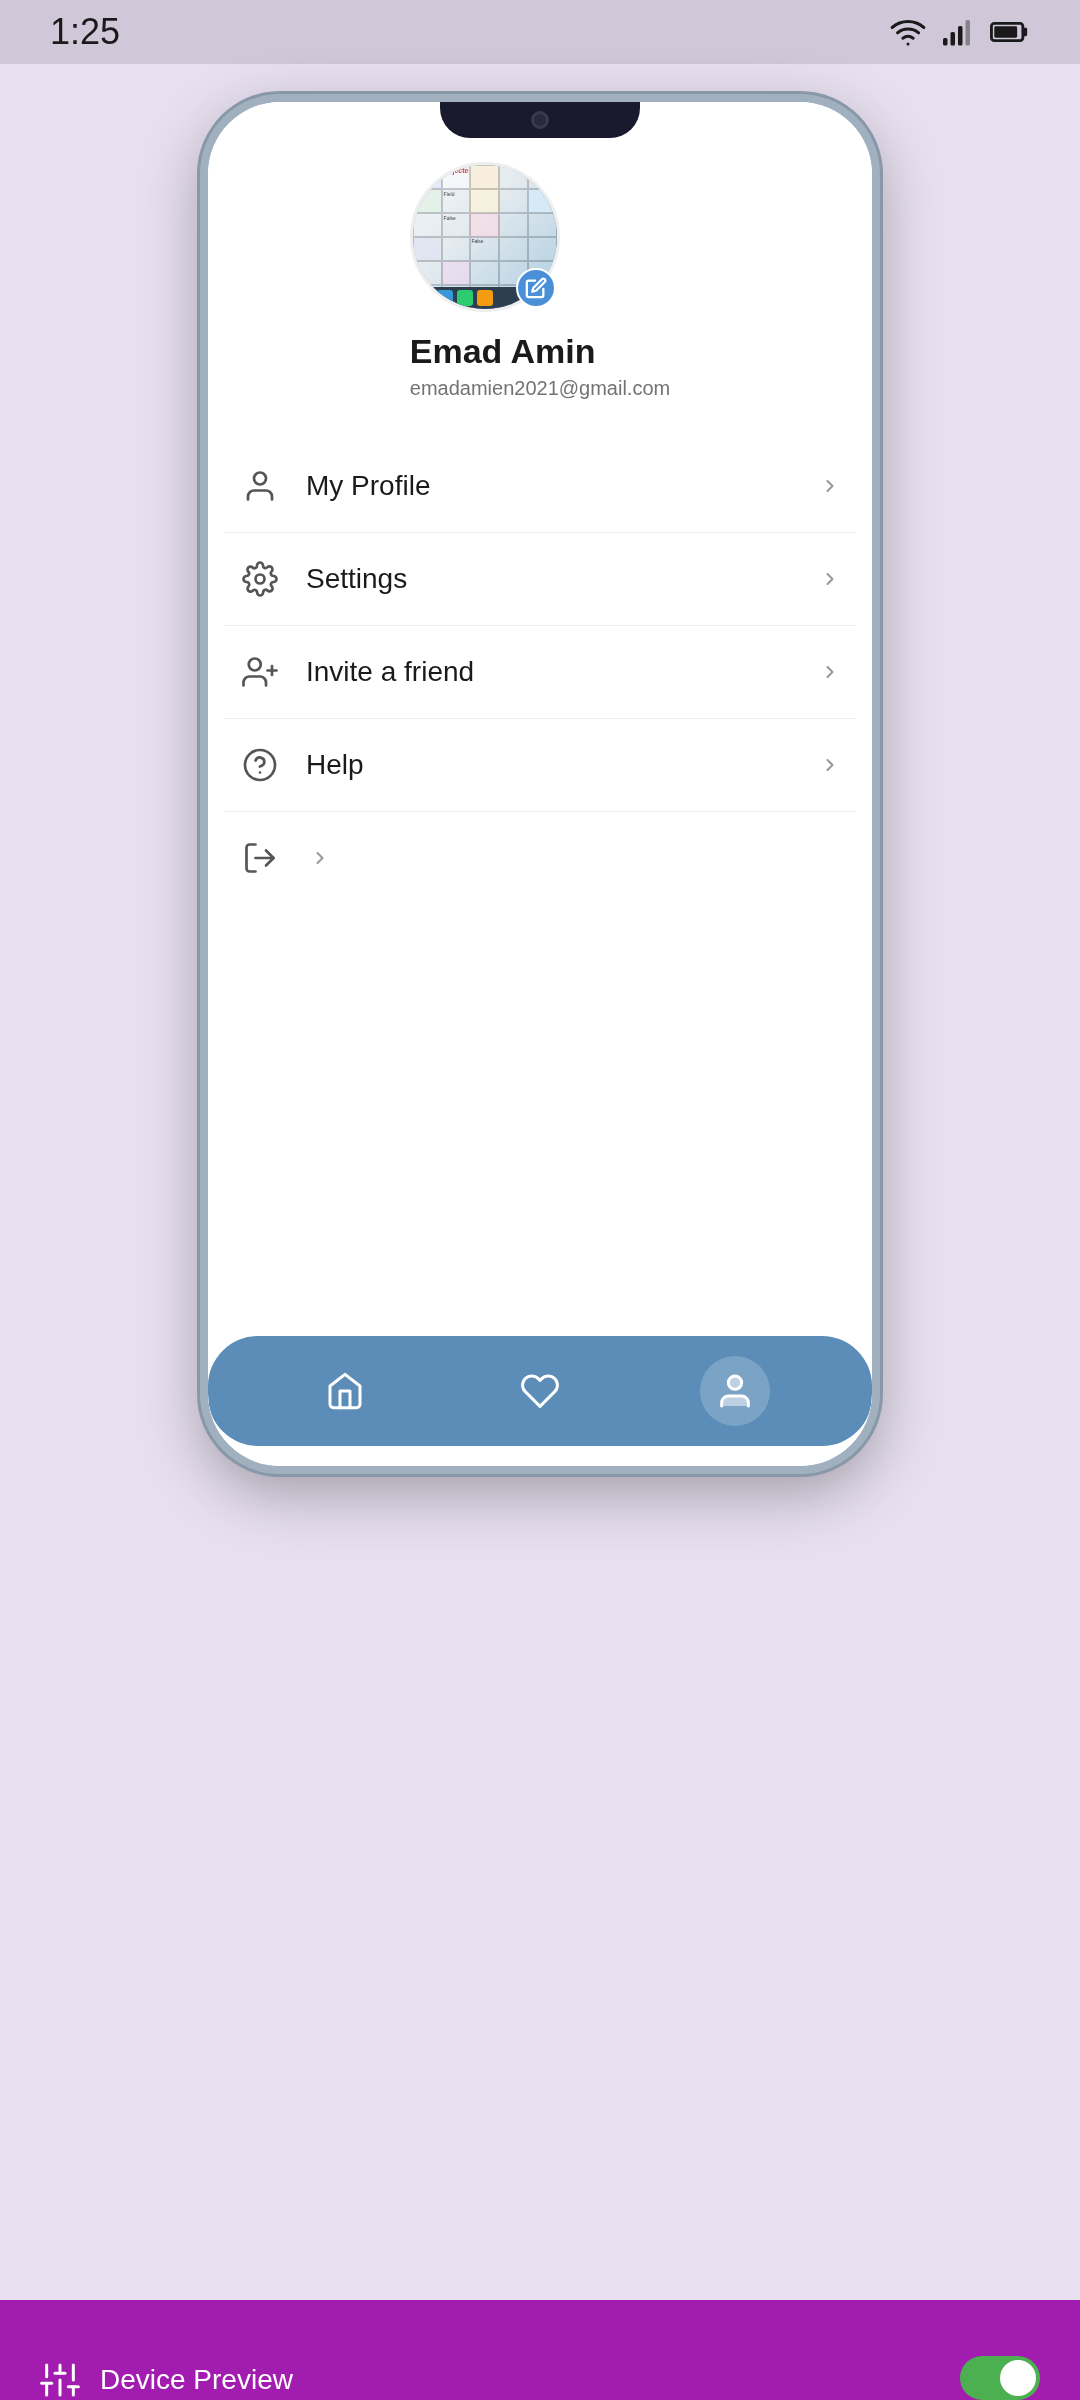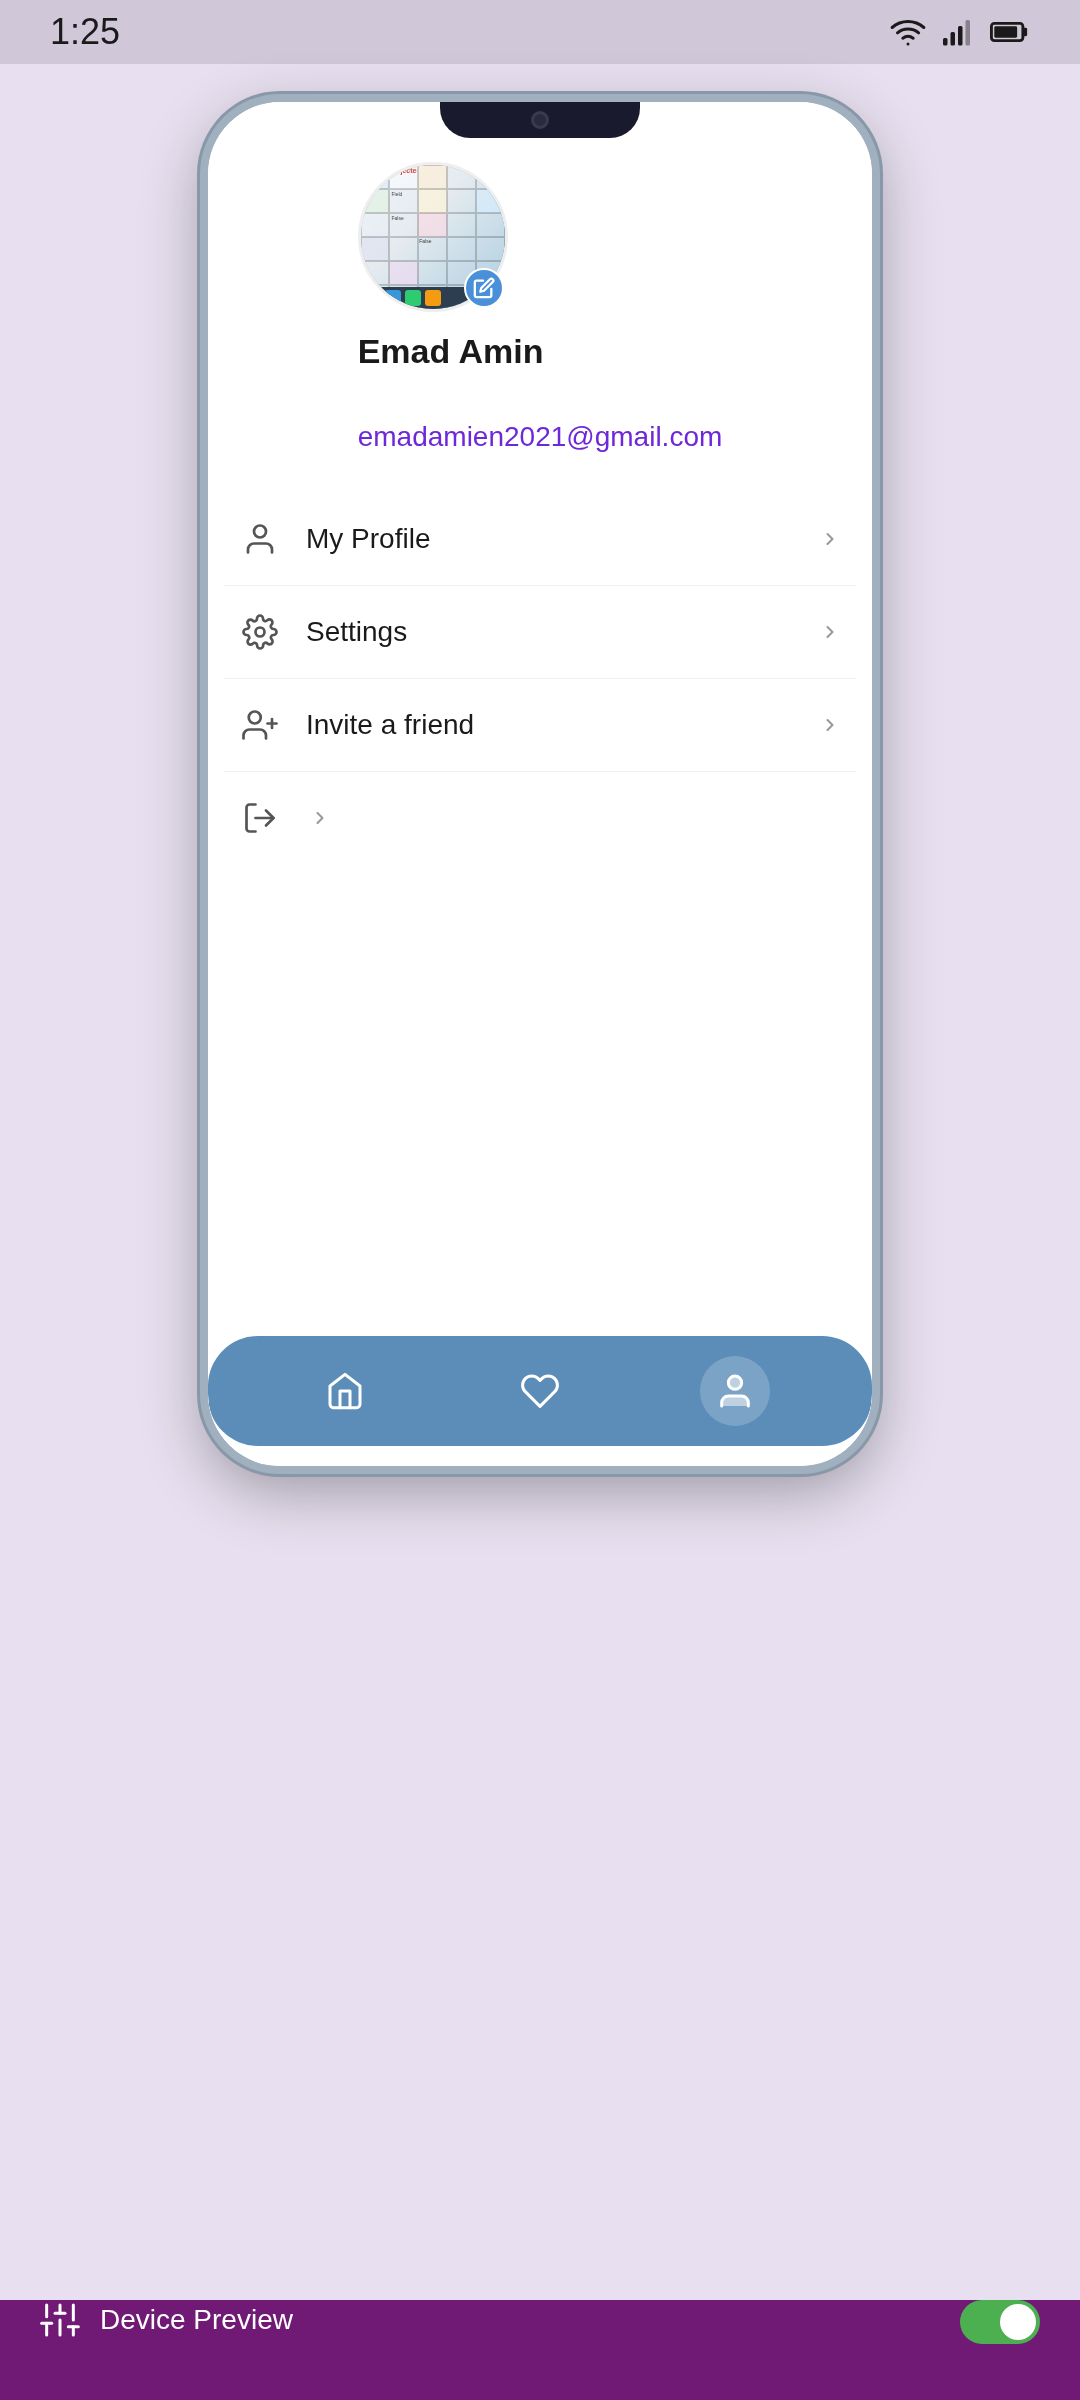--- a/index.html
+++ b/index.html
@@ -213,23 +213,22 @@
       border: 2px solid white;
     }
 
     .user-name {
       font-size: 34px;
       font-weight: 700;
       color: #1a1a1a;
       margin-bottom: 6px;
     }
     .user-email {
-      font-size: 28px;
-      color: #6d28d9;
-      margin-top: 44px;
+      font-size: 20px;
+      color: #737373;
     }
 
     
     .menu-list {
       width: 100%;
       padding: 0 16px;
       flex: 1;
     }
 
     .menu-item {
@@ -328,23 +327,23 @@
       stroke: white;
     }
     .nav-item:last-child svg {
       fill: rgba(255,255,255,0.3);
     }
 
     
     .device-preview-bar {
       width: 100%;
       height: 100px;
-      background: #701a75;
-      display: flex;
-      align-items: flex-start;
+      background: #a21caf;
+      display: flex;
+      align-items: flex-end;
       justify-content: space-between;
       padding: 0 40px;
       flex-shrink: 0;
     }
 
     .preview-left {
       display: flex;
       align-items: center;
       gap: 20px;
     }
@@ -536,20 +535,35 @@
               </svg>
             </div>
             <span class="menu-label">Invite a friend</span>
             <div class="menu-chevron">
               <svg viewBox="0 0 24 24">
                   <polyline points="9 18 15 12 9 6"></polyline>
                 </svg>
             </div>
           </div>
 
+          <div class="menu-item">
+            <div class="menu-icon">
+              <svg viewBox="0 0 24 24">
+                <circle cx="12" cy="12" r="10"></circle>
+                <path d="M9.09 9a3 3 0 0 1 5.83 1c0 2-3 3-3 3"></path>
+                <line x1="12" y1="17" x2="12.01" y2="17"></line>
+              </svg>
+            </div>
+            <span class="menu-label">Help</span>
+            <div class="menu-chevron">
+              <svg viewBox="0 0 24 24">
+                  <polyline points="9 18 15 12 9 6"></polyline>
+                </svg>
+            </div>
+          </div>
 
           <div class="menu-item">
             <div class="menu-icon">
               <svg viewBox="0 0 24 24">
                 <path d="M9 21H5a2 2 0 0 1-2-2V5a2 2 0 0 1 2-2h4"></path>
                 <polyline points="16 17 21 12 16 7"></polyline>
                 <line x1="21" y1="12" x2="9" y2="12"></line>
               </svg>
             </div>
             <div class="menu-chevron">

